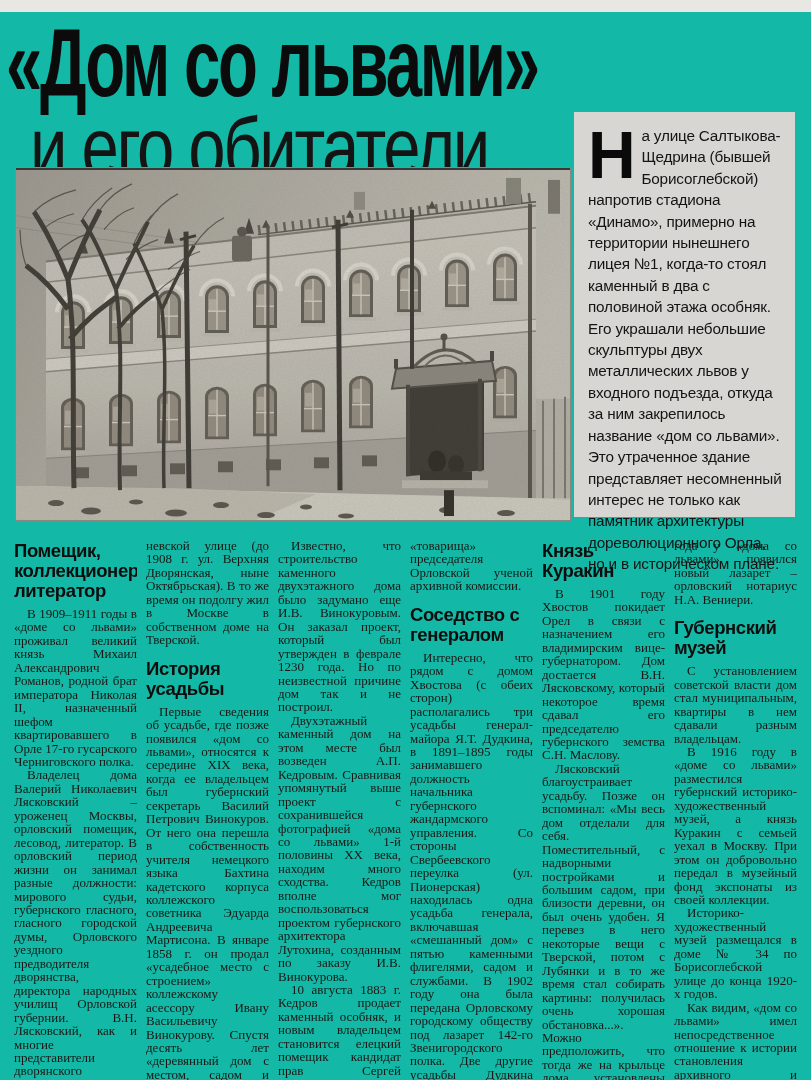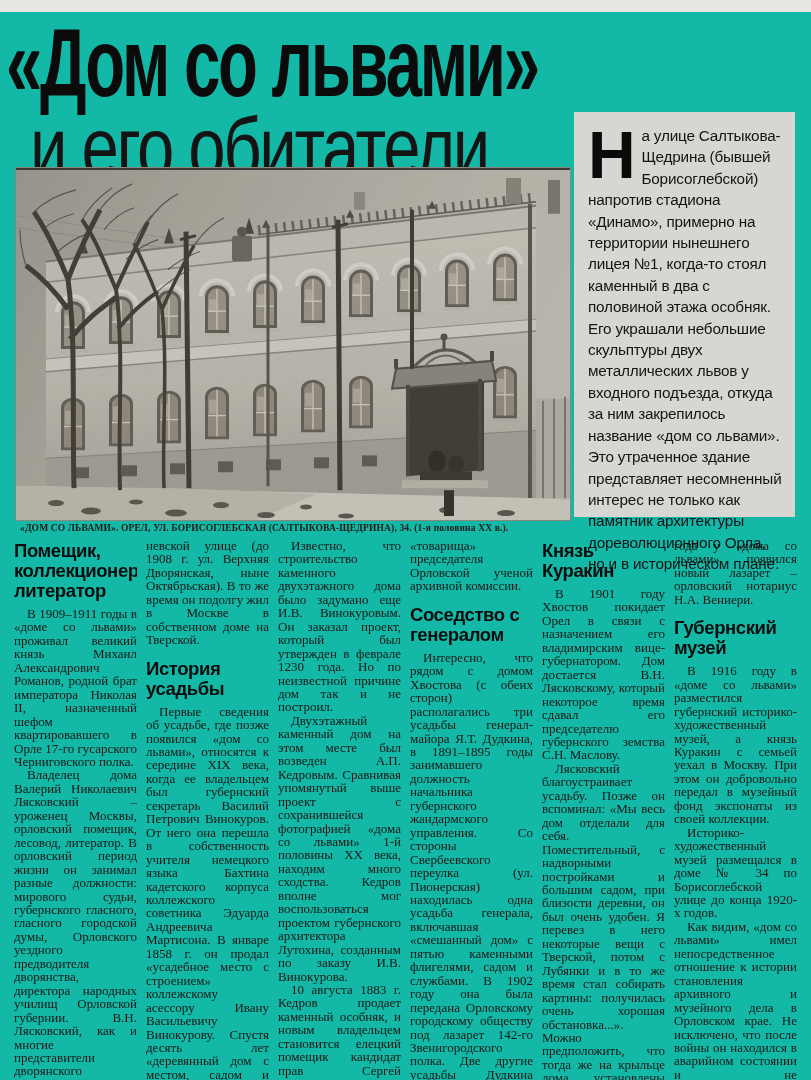--- a/index.html
+++ b/index.html
@@ -238,21 +238,20 @@
           <path d="M18,42 C30,30 44,24 60,20 M84,40 C92,28 102,20 116,14 M66,50 C74,36 84,26 96,18 M132,52 C140,40 150,30 162,24 M118,74 C124,60 132,48 142,40 M178,76 C186,64 196,54 208,48 M10,96 C6,84 4,72 4,60 M142,122 C152,112 162,106 174,100"></path>
           <path d="M26,60 C36,52 48,46 58,44 M40,84 C50,74 60,68 72,64 M88,60 C96,50 106,42 118,38 M110,90 C120,80 130,74 142,70 M152,100 C162,92 172,86 184,82"></path>
         </g>
       </g>
 
       <rect x="0" y="0" width="554" height="352" fill="#6b5f47" opacity="0.05"></rect>
       <rect x="0" y="0" width="554" height="352" filter="url(#grain)" opacity="0.16"></rect>
     </svg>
   </figure>
 
-  <div class="caption">«ДОМ СО ЛЬВАМИ». ОРЕЛ, УЛ. БОРИСОГЛЕБСКАЯ (САЛТЫКОВА-ЩЕДРИНА), 34. (1-я половина XX в.).</div>
 
   <div class="columns">
 
     <div class="col">
       <h3 class="colhead">Помещик, коллекционер, литератор</h3>
       <p class="para">В 1909–1911 годы в «доме со львами» проживал великий князь Михаил Александрович Романов, родной брат императора Николая II, назначенный шефом квартировавшего в Орле 17-го гусарского Черниговского полка.</p>
       <p class="para">Владелец дома Валерий Николаевич Лясковский –уроженец Москвы, орловский помещик, лесовод, литератор. В орловский период жизни он занимал разные должности: мирового судьи, губернского гласного, гласного городской думы, Орловского уездного предводителя дворянства, директора народных училищ Орловской губернии. В.Н. Лясковский, как и многие представители дворянского сословия, увлекался стариной и был собирателем предметов искусства, входил в состав Орловской ученой архивной комиссии. Кроме дома на Борисоглебской улице Лясковский владел домом на соседней Турге-</p>
     </div>
 
     <div class="col">
@@ -277,20 +276,21 @@
     <div class="col">
       <h3 class="colhead">Князь Куракин</h3>
       <p class="para">В 1901 году Хвостов покидает Орел в связи с назначением его владимирским вице-губернатором. Дом достается В.Н. Лясковскому, который некоторое время сдавал его председателю губернского земства С.Н. Маслову.</p>
       <p class="para">Лясковский благоустраивает усадьбу. Позже он вспоминал: «Мы весь дом отделали для себя. Поместительный, с надворными постройками и большим садом, при близости деревни, он был очень удобен. Я перевез в него некоторые вещи с Тверской, потом с Лубянки и в то же время стал собирать картины: получилась очень хорошая обстановка...». Можно предположить, что тогда же на крыльце дома установлены скульптуры львов.</p>
       <p class="para">В 1914 году в «доме со львами» поселился губернский предводитель дворянства князь А.Б. Куракин с женой и дочерью. С сентября 1917 года по октябрь 1918 года в квартире Куракиных проживал последний предводитель дворянства Елецкого уезда В.В. Стахович. Примерно в конце 1917</p>
     </div>
 
     <div class="col">
       <p class="para cont">года у «дома со львами» появился новый лазарет – орловский нотариус Н.А. Вениери.</p>
       <h3 class="colhead mid">Губернский музей</h3>
+      <p class="para">С установлением советской власти дом стал муниципальным, квартиры в нем сдавали разным владельцам.</p>
       <p class="para">В 1916 году в «доме со львами» разместился губернский историко-художественный музей, а князь Куракин с семьей уехал в Москву. При этом он добровольно передал в музейный фонд экспонаты из своей коллекции.</p>
       <p class="para">Историко-художественный музей размещался в доме № 34 по Борисоглебской улице до конца 1920-х годов.</p>
       <p class="para">Как видим, «дом со львами» имел непосредственное отношение к истории становления архивного и музейного дела в Орловском крае. Не исключено, что после войны он находился в аварийном состоянии и не эксплуатировался, а потому был снесен.</p>
 
     </div>
 
   </div>
 </div>
 
 </body></html>

